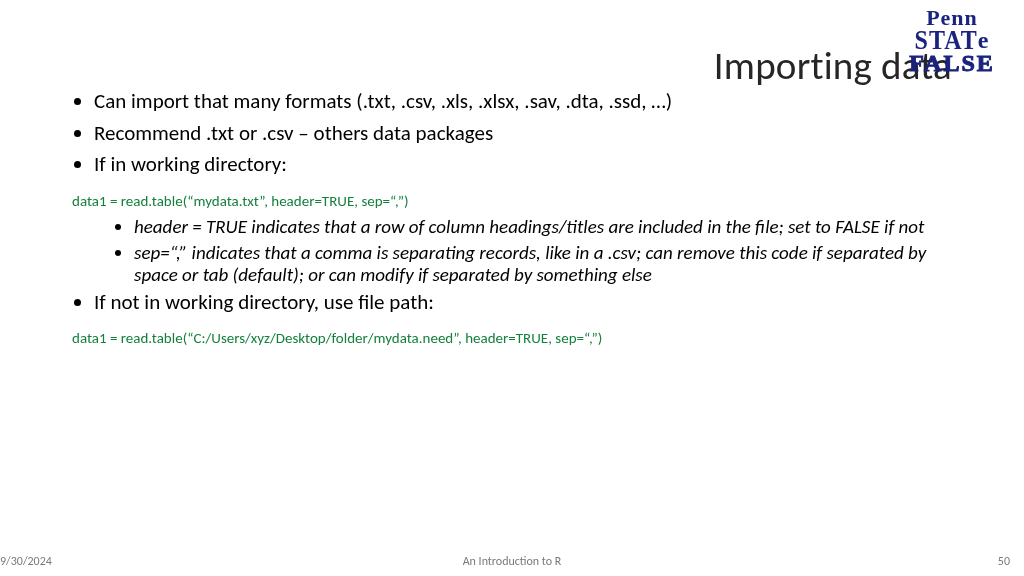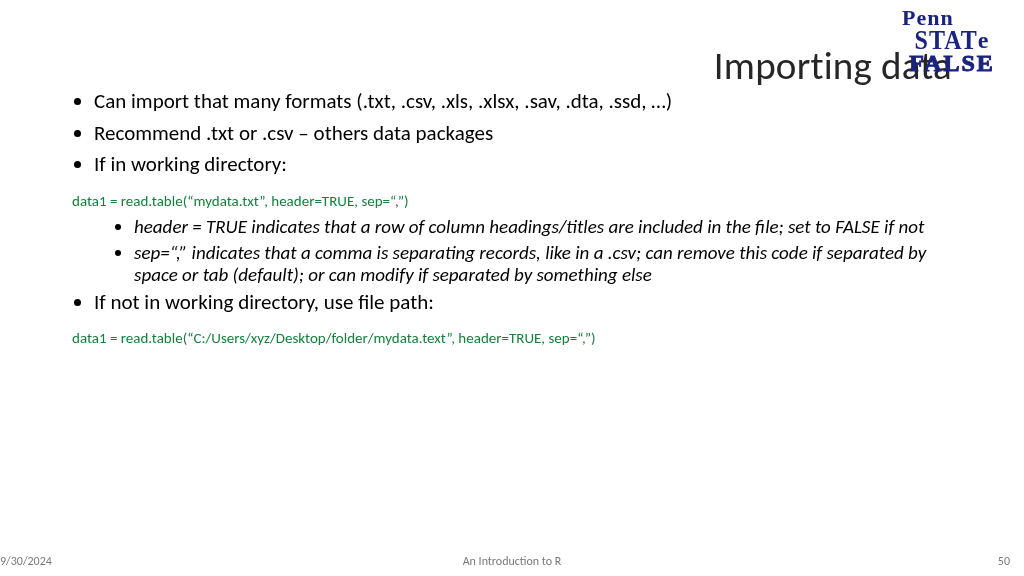--- a/index.html
+++ b/index.html
@@ -54,21 +54,21 @@
     position: absolute;
     top: 8px;
     right: 22px;
     width: 100px;
   }
   .logo .penn {
     font-family: "Comic Sans MS", cursive;
     font-size: 22px;
     font-weight: 700;
     color: #1a237e;
-    text-align: left;
+    text-align: center;
     line-height: 0.95;
     letter-spacing: 1px;
   }
   .logo .state {
     font-family: Georgia, "Times New Roman", serif;
     font-size: 24px;
     font-weight: 900;
     color: #1a237e;
     text-align: center;
     line-height: 0.95;
@@ -131,20 +131,20 @@
       <li>If in working directory:</li>
     </ul>
     <div class="code">data1 = read.table(“mydata.txt”, header=TRUE, sep=“,”)</div>
     <ul class="level2">
       <li>header = TRUE indicates that a row of column headings/titles are included in the file; set to FALSE if not</li>
       <li>sep=“,” indicates that a comma is separating records, like in a .csv; can remove this code if separated by space or tab (default); or can modify if separated by something else</li>
     </ul>
     <ul class="level1">
       <li>If not in working directory, use file path:</li>
     </ul>
-    <div class="code">data1 = read.table(“C:/Users/xyz/Desktop/folder/mydata.text”, header=TRUE, sep=“,”)</div>
+    <div class="code">data1 = read.table(“C:/Users/xyz/Desktop/folder/mydata.need”, header=TRUE, sep=“,”)</div>
   </div>
 
 </div>
 
 <div class="footer-date">9/30/2024</div>
 <div class="footer-title">An Introduction to R</div>
 <div class="footer-page">50</div>
 
 </body></html>

